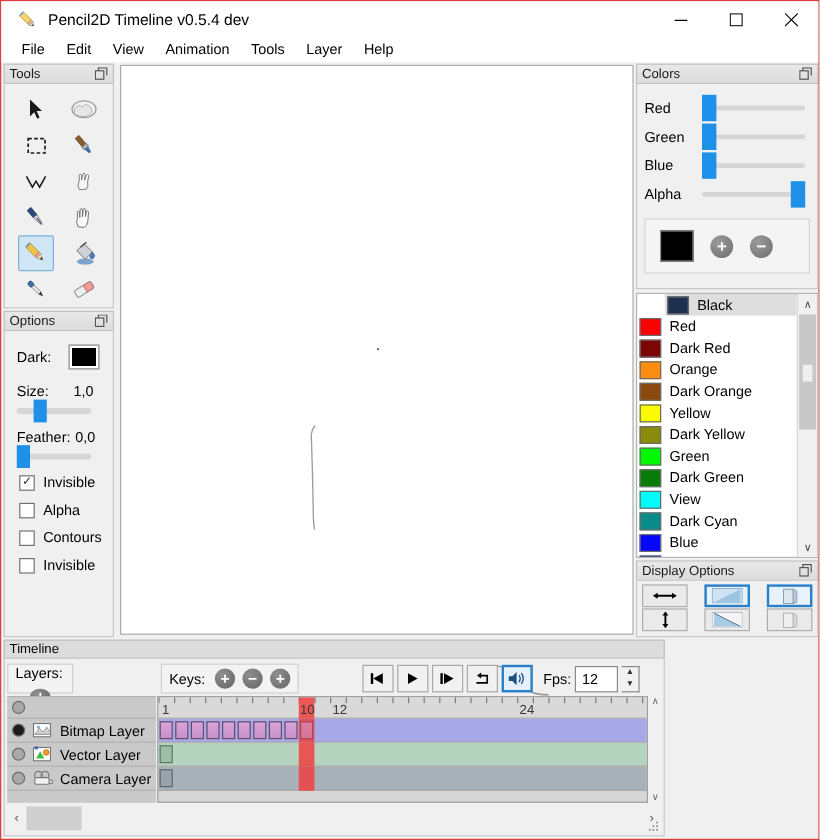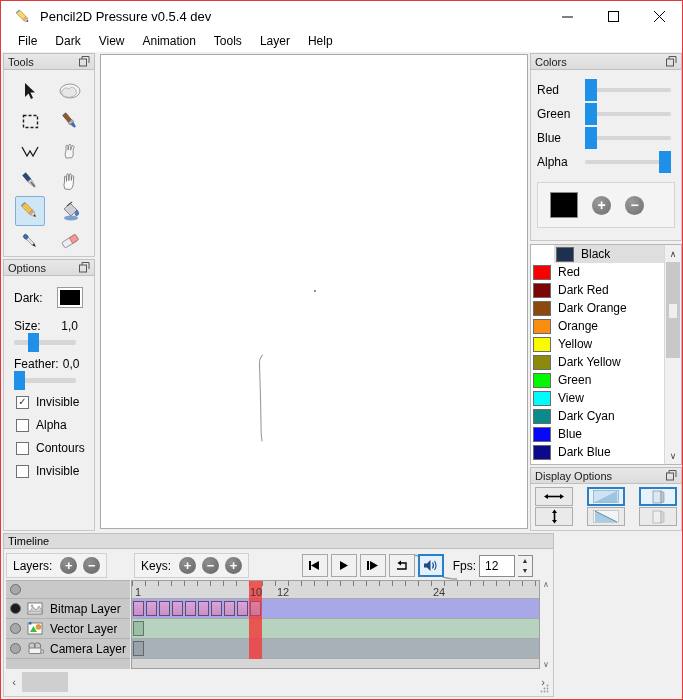--- a/index.html
+++ b/index.html
@@ -215,21 +215,21 @@
   .tl-body {
     height: 148px; background: #f0f0f0;
     border: 1px solid #c8c8c8; border-top: none; position: relative;
   }
   .tl-toolbar { position: absolute; left: 0; top: 0; right: 0; height: 31px; }
   .tb-group {
     position: absolute; top: 4px; height: 25px;
     background: #f3f3f3; border: 1px solid #d0d0d0;
     display: flex; align-items: center; padding: 0 6px; gap: 6px;
   }
-  #layers-group { left: 2px; }
+  #layers-group { left: 2px; flex-direction: column; }
   #keys-group { left: 130px; }
   .tb-label { font-size: 12px; margin-right: 2px; }
   .rbtn {
     width: 17px; height: 17px; border-radius: 50%;
     background: radial-gradient(circle at 35% 30%, #8f8f8f, #646464);
     display:flex; align-items:center; justify-content:center;
     color:#fff; font-size:13px; font-weight:bold; line-height:1;
   }
   .play-controls {
     position: absolute; top: 4px; right: 20px; height: 25px;
@@ -323,21 +323,21 @@
       <svg width="17" height="17" viewBox="0 0 17 17">
         <g transform="rotate(-45 8.5 8.5)">
           <rect x="6.5" y="2" width="4.5" height="9" fill="#f5d76e" stroke="#b9952e" stroke-width="0.7"></rect>
           <rect x="6.5" y="11" width="4.5" height="2" fill="#e8b8a0" stroke="#b08060" stroke-width="0.5"></rect>
           <polygon points="6.5,13 11,13 8.75,16" fill="#f0e0c8" stroke="#9a8a70" stroke-width="0.5"></polygon>
           <polygon points="7.6,14.6 9.9,14.6 8.75,16" fill="#3a3a3a"></polygon>
           <rect x="6.5" y="1" width="4.5" height="1.4" fill="#7a9fd0"></rect>
         </g>
       </svg>
     </div>
-    <div class="title-text">Pencil2D Pressure v0.5.4 dev</div>
+    <div class="title-text">Pencil2D Timeline v0.5.4 dev</div>
     <div class="wincontrols">
       <div class="wc">
         <svg width="11" height="11">
             <line x1="0" y1="6" x2="11" y2="6" stroke="#000" stroke-width="1"></line>
           </svg>
       </div>
       <div class="wc">
         <svg width="11" height="11">
             <rect x="0.5" y="0.5" width="10" height="10" fill="none" stroke="#000" stroke-width="1"></rect>
           </svg>
@@ -346,21 +346,21 @@
         <svg width="11" height="11">
             <line x1="0" y1="0" x2="11" y2="11" stroke="#000" stroke-width="1"></line>
             <line x1="11" y1="0" x2="0" y2="11" stroke="#000" stroke-width="1"></line>
           </svg>
       </div>
     </div>
   </div>
 
   <div class="menubar">
     <div class="menu-item">File</div>
-    <div class="menu-item">Dark</div>
+    <div class="menu-item">Edit</div>
     <div class="menu-item">View</div>
     <div class="menu-item">Animation</div>
     <div class="menu-item">Tools</div>
     <div class="menu-item">Layer</div>
     <div class="menu-item">Help</div>
   </div>
 
   <div id="tools-panel">
     <div class="dock-title">
       <span>Tools</span>
@@ -584,38 +584,42 @@
       </div>
       <div class="pal-row">
         <span class="pal-chip" style="background:#fb0000"></span>
         <span class="pal-name">Red</span>
       </div>
       <div class="pal-row">
         <span class="pal-chip" style="background:#7c0505"></span>
         <span class="pal-name">Dark Red</span>
       </div>
       <div class="pal-row">
+        <span class="pal-chip" style="background:#fb8d12"></span>
+        <span class="pal-name">Orange</span>
+      </div>
+      <div class="pal-row">
         <span class="pal-chip" style="background:#8a4a0d"></span>
         <span class="pal-name">Dark Orange</span>
       </div>
       <div class="pal-row">
-        <span class="pal-chip" style="background:#fb8d12"></span>
-        <span class="pal-name">Orange</span>
-      </div>
-      <div class="pal-row">
         <span class="pal-chip" style="background:#fbfb00"></span>
         <span class="pal-name">Yellow</span>
       </div>
       <div class="pal-row">
         <span class="pal-chip" style="background:#8a8a0c"></span>
         <span class="pal-name">Dark Yellow</span>
       </div>
       <div class="pal-row">
         <span class="pal-chip" style="background:#00f900"></span>
         <span class="pal-name">Green</span>
+      </div>
+      <div class="pal-row">
+        <span class="pal-chip" style="background:#077c07"></span>
+        <span class="pal-name">Dark Green</span>
       </div>
       <div class="pal-row">
         <span class="pal-chip" style="background:#00fbfb"></span>
         <span class="pal-name">View</span>
       </div>
       <div class="pal-row">
         <span class="pal-chip" style="background:#0b8a8a"></span>
         <span class="pal-name">Dark Cyan</span>
       </div>
       <div class="pal-row">

